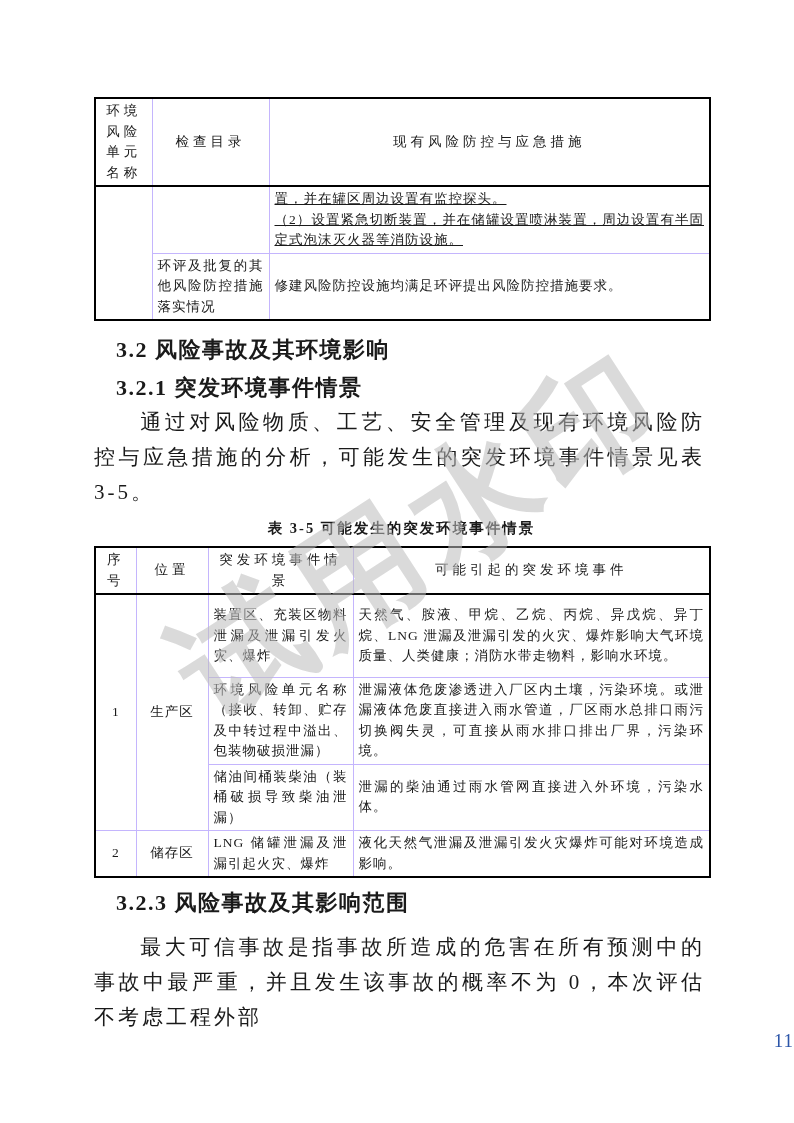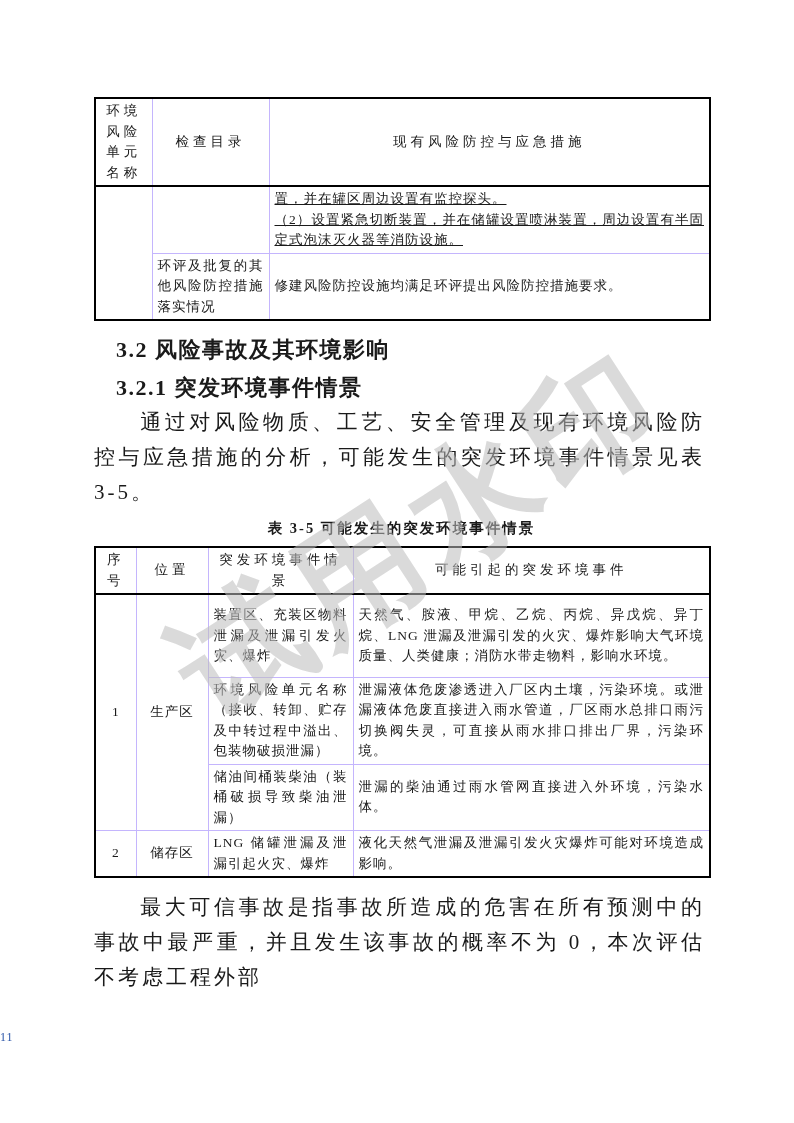--- a/index.html
+++ b/index.html
@@ -83,22 +83,22 @@
     transform:rotate(-33deg);
     pointer-events:none;
     z-index:5;
     white-space:nowrap;
   }
   
   .pagenum{
     position:absolute;
     left:0;right:0;
     top:1030px;
-    text-align:left;
-    font-size:12px;
+    text-align:right;
+    font-size:19px;
     color:#2b55a8;
     letter-spacing:1px;
   }
 </style>
 </head>
 <body>
 
 <div class="page">
 
   <div class="watermark">试用水印</div>
@@ -167,19 +167,20 @@
       <tr style="height:43px;">
         <td class="cell-c">2</td>
         <td class="cell-c">储存区</td>
         <td class="cell-j">LNG 储罐泄漏及泄漏引起火灾、爆炸</td>
         <td class="cell-j">液化天然气泄漏及泄漏引发火灾爆炸可能对环境造成影响。</td>
       </tr>
     </tbody>
       </table>
 
 
+    <h3 class="hd h323">3.2.3 风险事故及其影响范围</h3>
     <p class="body" style="margin-top:12px;">最大可信事故是指事故所造成的危害在所有预测中的事故中最严重，并且发生该事故的概率不为 0，本次评估不考虑工程外部</p>
 
   </div>
 
   <div class="pagenum">11</div>
 
 </div>
 
 </body></html>

